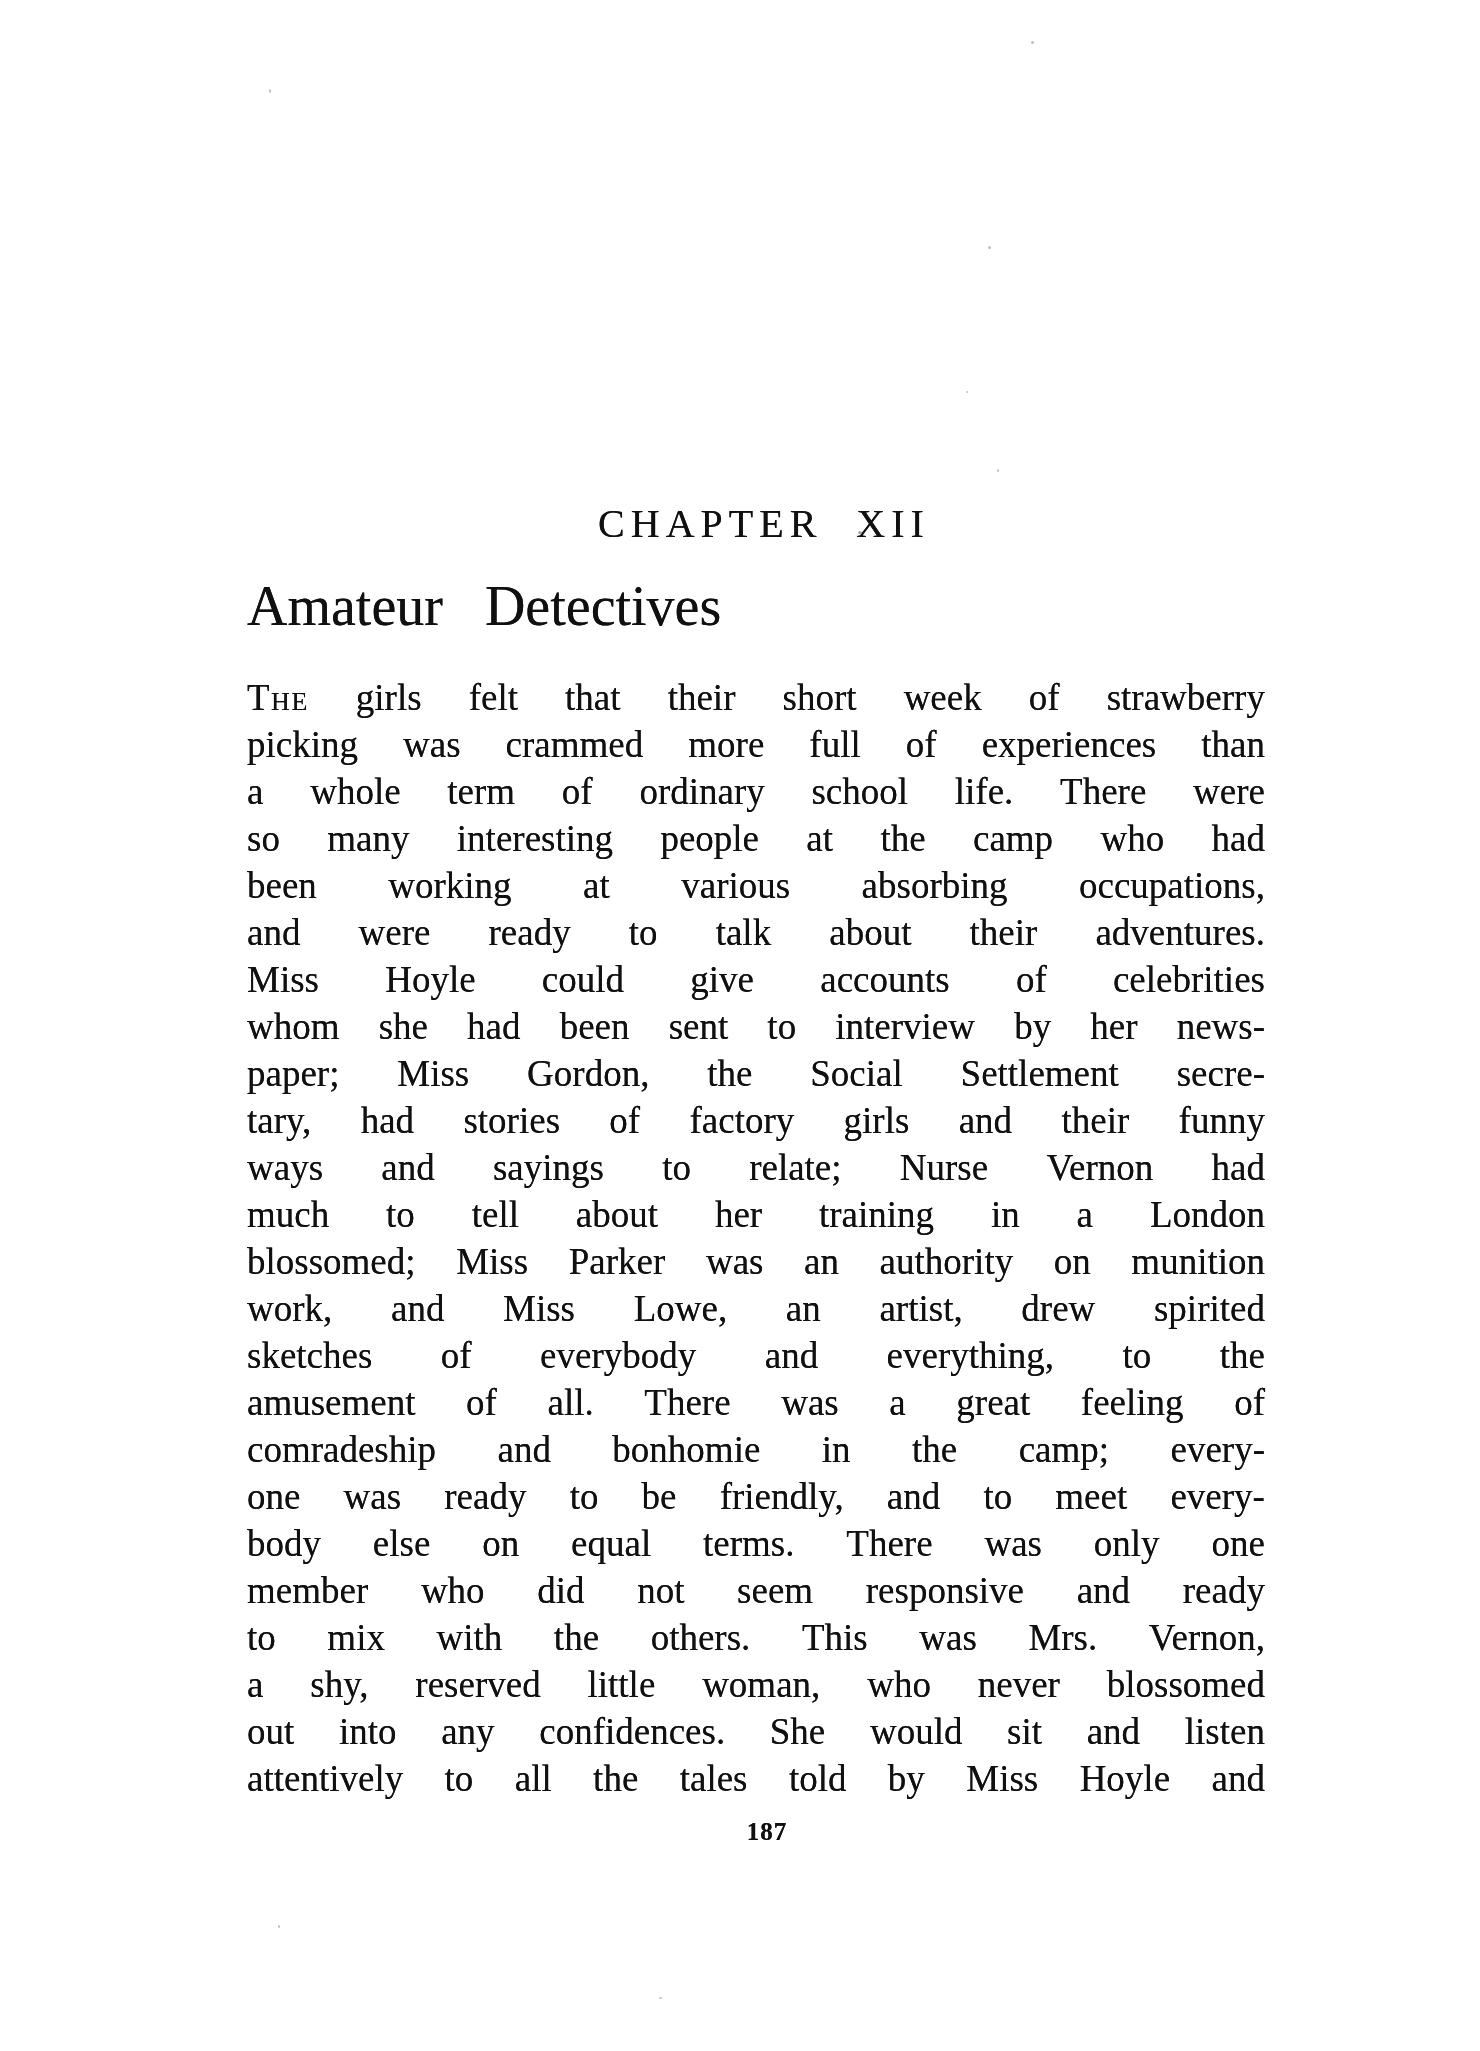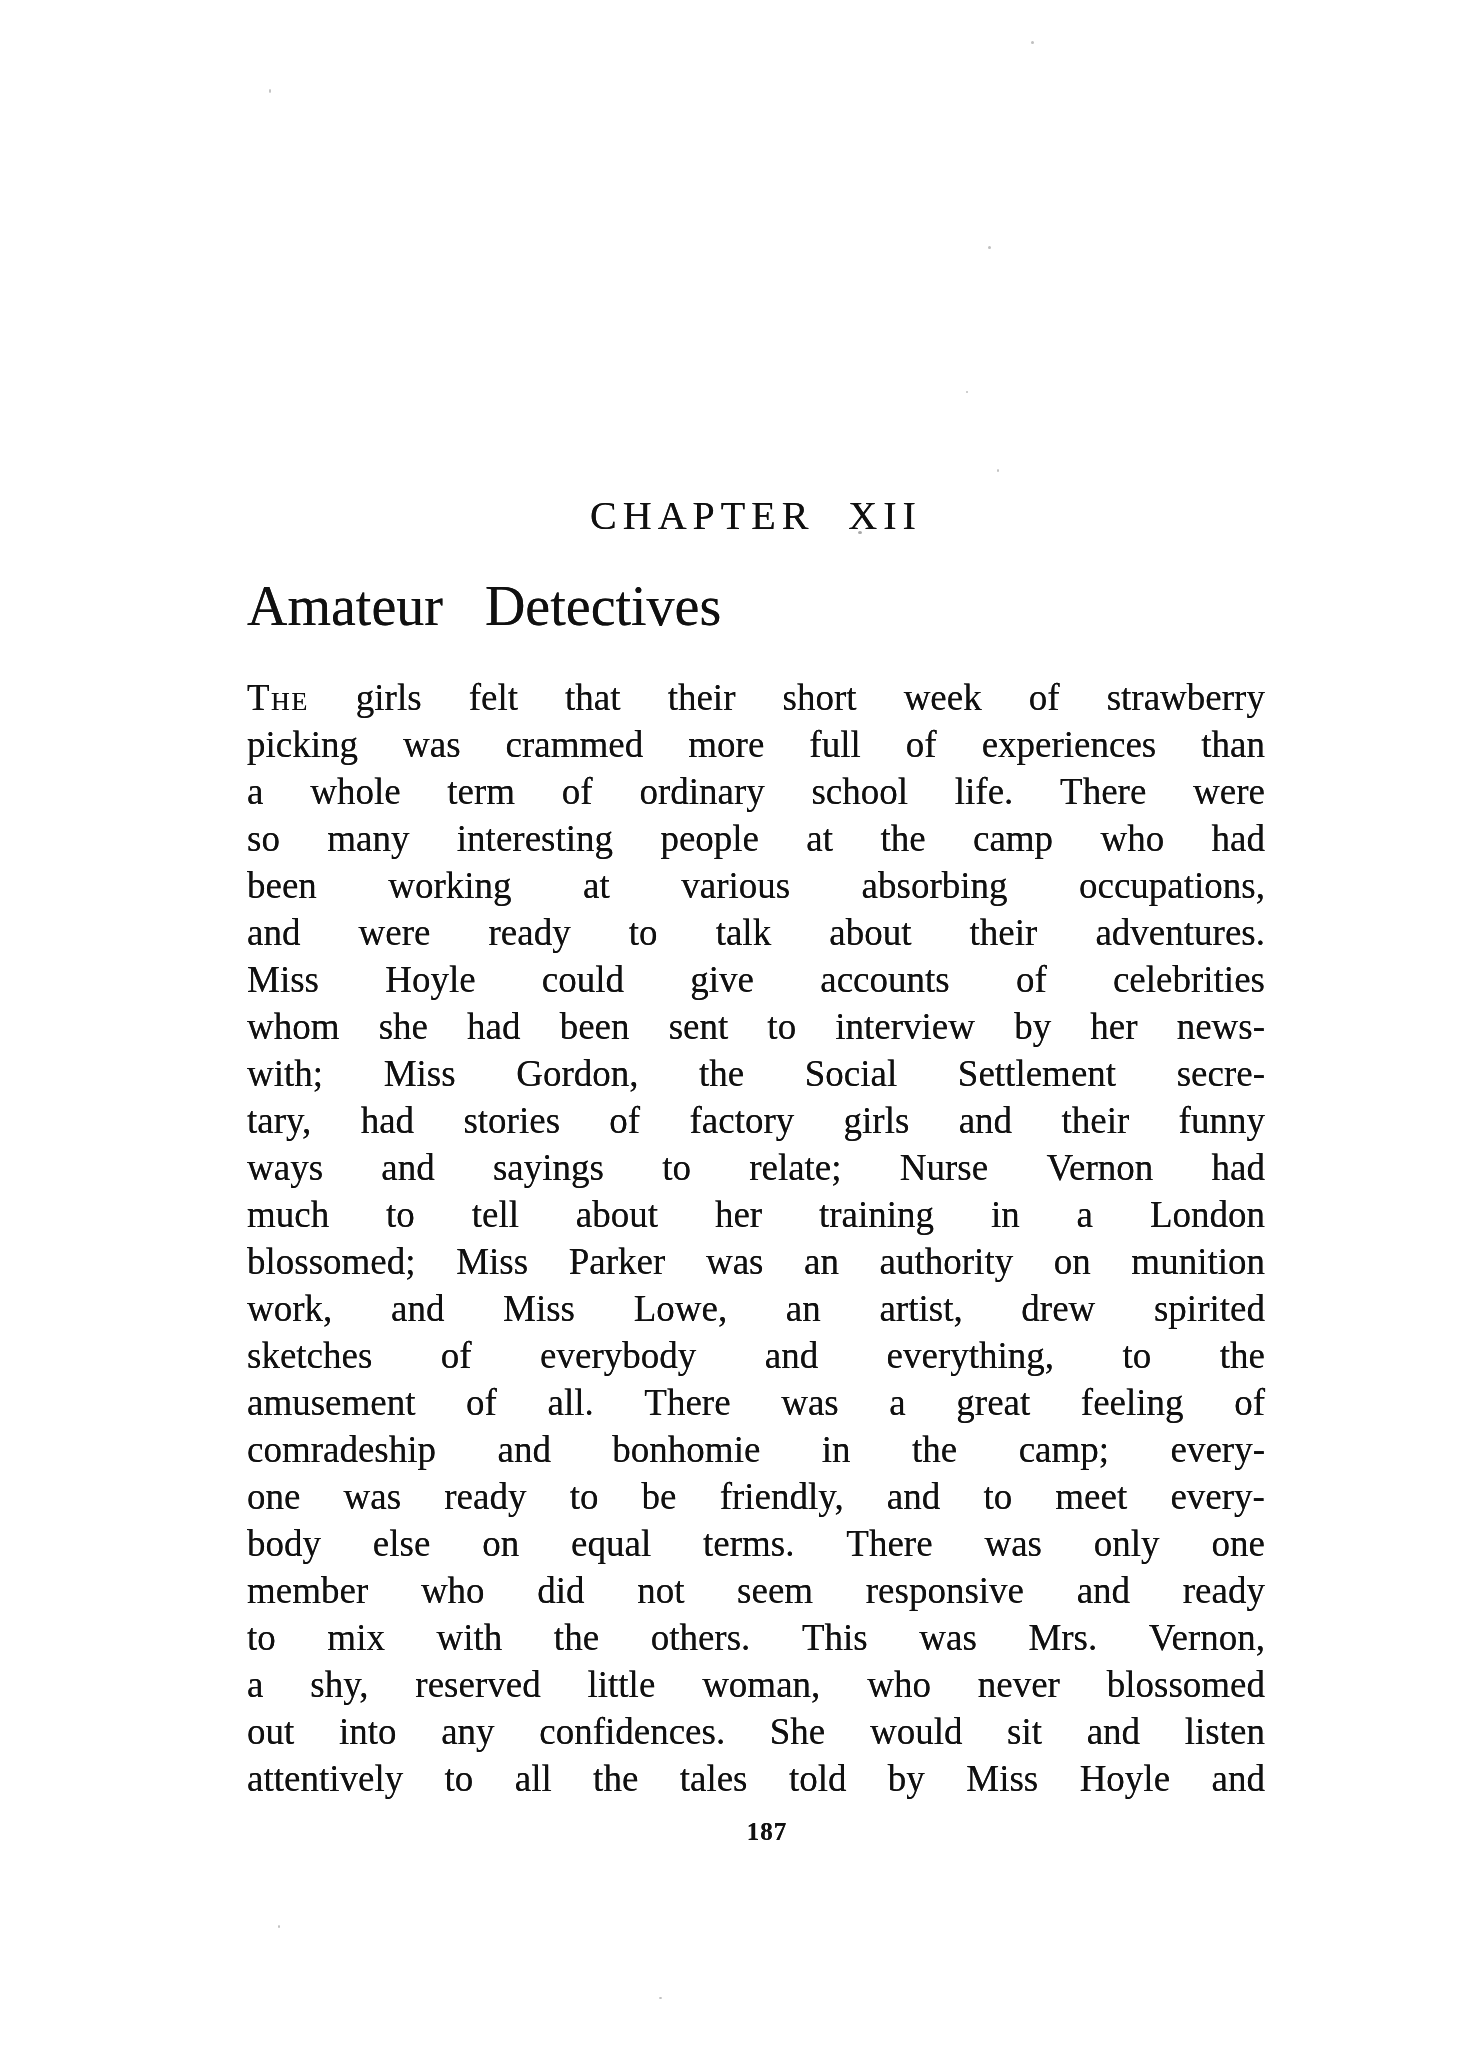--- a/index.html
+++ b/index.html
@@ -20,21 +20,21 @@
   .chapter-heading {
     position: absolute;
     left: 247px;
     top: 492px;
     width: 1018px;
     text-align: center;
     font-size: 40px;
     font-weight: normal;
     letter-spacing: 6px;
     word-spacing: 18px;
-    margin: 0;
+    margin: 8px;
   }
   .chapter-title {
     position: absolute;
     left: 247px;
     top: 574px;
     width: 1018px;
     text-align: left;
     font-size: 56px;
     font-weight: normal;
     word-spacing: 28px;
@@ -95,21 +95,21 @@
 
   <div class="body-text">
       <div class="body-line"><span class="lead-word">The</span><span>girls</span><span>felt</span><span>that</span><span>their</span><span>short</span><span>week</span><span>of</span><span>strawberry</span></div>
       <div class="body-line"><span>picking</span><span>was</span><span>crammed</span><span>more</span><span>full</span><span>of</span><span>experiences</span><span>than</span></div>
       <div class="body-line"><span>a</span><span>whole</span><span>term</span><span>of</span><span>ordinary</span><span>school</span><span>life.</span><span>There</span><span>were</span></div>
       <div class="body-line"><span>so</span><span>many</span><span>interesting</span><span>people</span><span>at</span><span>the</span><span>camp</span><span>who</span><span>had</span></div>
       <div class="body-line"><span>been</span><span>working</span><span>at</span><span>various</span><span>absorbing</span><span>occupations,</span></div>
       <div class="body-line"><span>and</span><span>were</span><span>ready</span><span>to</span><span>talk</span><span>about</span><span>their</span><span>adventures.</span></div>
       <div class="body-line"><span>Miss</span><span>Hoyle</span><span>could</span><span>give</span><span>accounts</span><span>of</span><span>celebrities</span></div>
       <div class="body-line"><span>whom</span><span>she</span><span>had</span><span>been</span><span>sent</span><span>to</span><span>interview</span><span>by</span><span>her</span><span>news-</span></div>
-      <div class="body-line"><span>with;</span><span>Miss</span><span>Gordon,</span><span>the</span><span>Social</span><span>Settlement</span><span>secre-</span></div>
+      <div class="body-line"><span>paper;</span><span>Miss</span><span>Gordon,</span><span>the</span><span>Social</span><span>Settlement</span><span>secre-</span></div>
       <div class="body-line"><span>tary,</span><span>had</span><span>stories</span><span>of</span><span>factory</span><span>girls</span><span>and</span><span>their</span><span>funny</span></div>
       <div class="body-line"><span>ways</span><span>and</span><span>sayings</span><span>to</span><span>relate;</span><span>Nurse</span><span>Vernon</span><span>had</span></div>
       <div class="body-line"><span>much</span><span>to</span><span>tell</span><span>about</span><span>her</span><span>training</span><span>in</span><span>a</span><span>London</span></div>
       <div class="body-line"><span>blossomed;</span><span>Miss</span><span>Parker</span><span>was</span><span>an</span><span>authority</span><span>on</span><span>munition</span></div>
       <div class="body-line"><span>work,</span><span>and</span><span>Miss</span><span>Lowe,</span><span>an</span><span>artist,</span><span>drew</span><span>spirited</span></div>
       <div class="body-line"><span>sketches</span><span>of</span><span>everybody</span><span>and</span><span>everything,</span><span>to</span><span>the</span></div>
       <div class="body-line"><span>amusement</span><span>of</span><span>all.</span><span>There</span><span>was</span><span>a</span><span>great</span><span>feeling</span><span>of</span></div>
       <div class="body-line"><span>comradeship</span><span>and</span><span>bonhomie</span><span>in</span><span>the</span><span>camp;</span><span>every-</span></div>
       <div class="body-line"><span>one</span><span>was</span><span>ready</span><span>to</span><span>be</span><span>friendly,</span><span>and</span><span>to</span><span>meet</span><span>every-</span></div>
       <div class="body-line"><span>body</span><span>else</span><span>on</span><span>equal</span><span>terms.</span><span>There</span><span>was</span><span>only</span><span>one</span></div>

